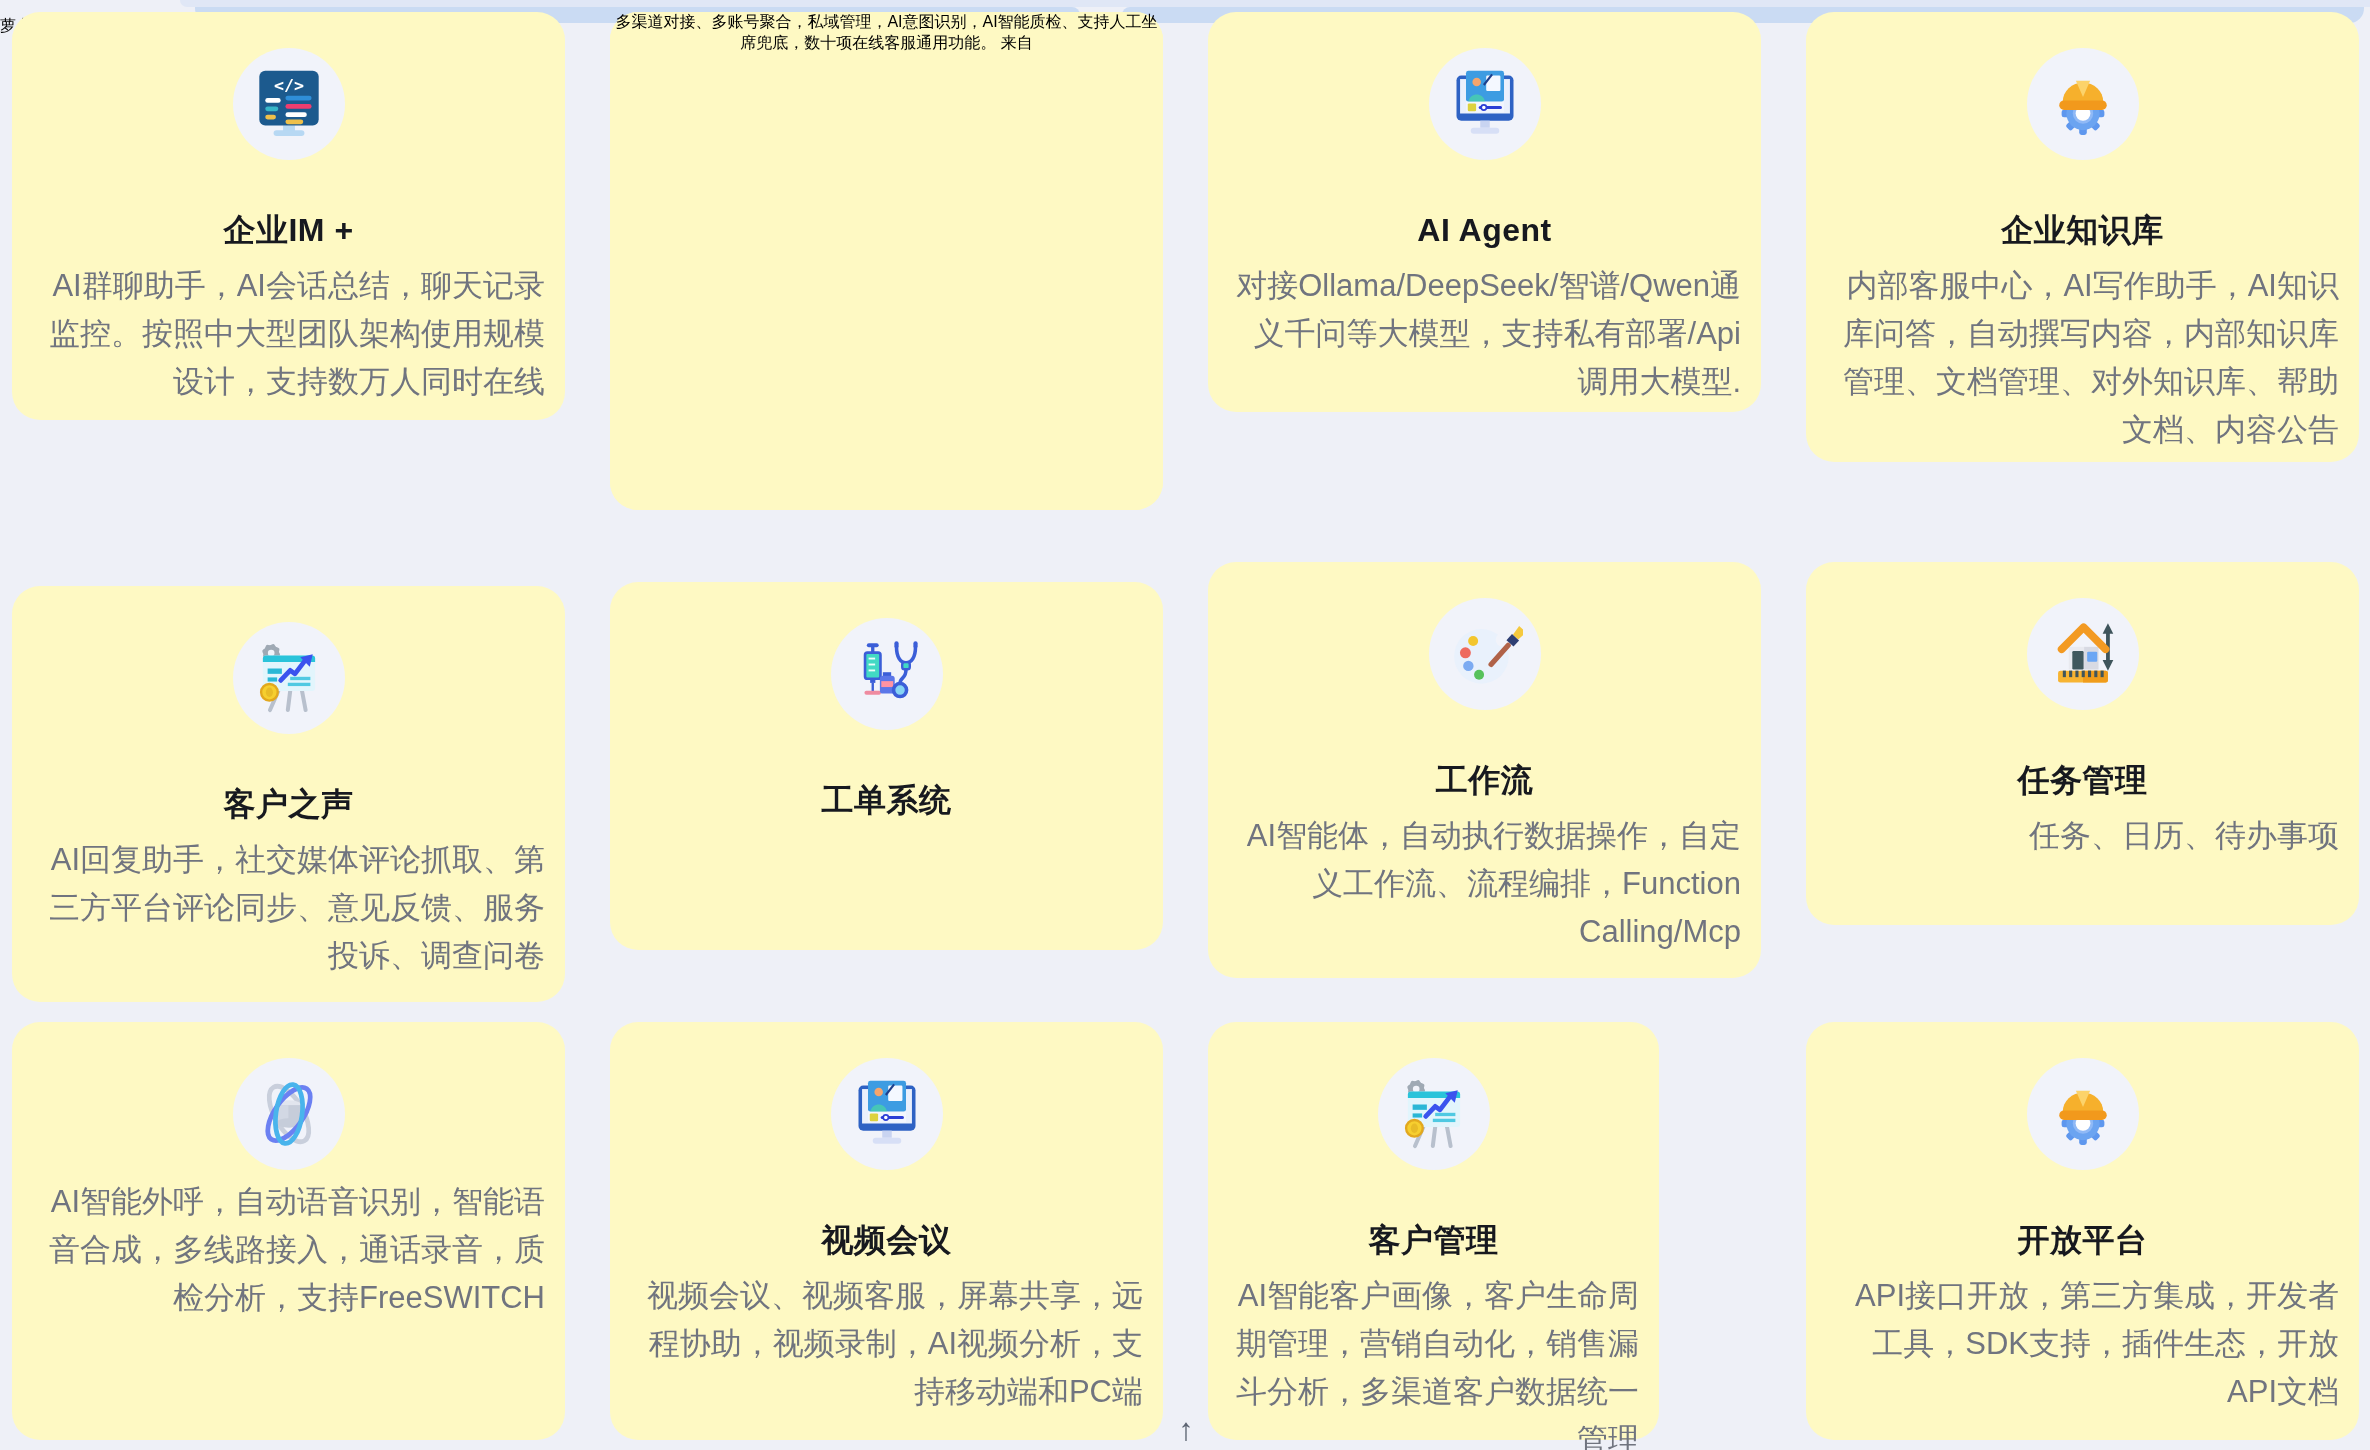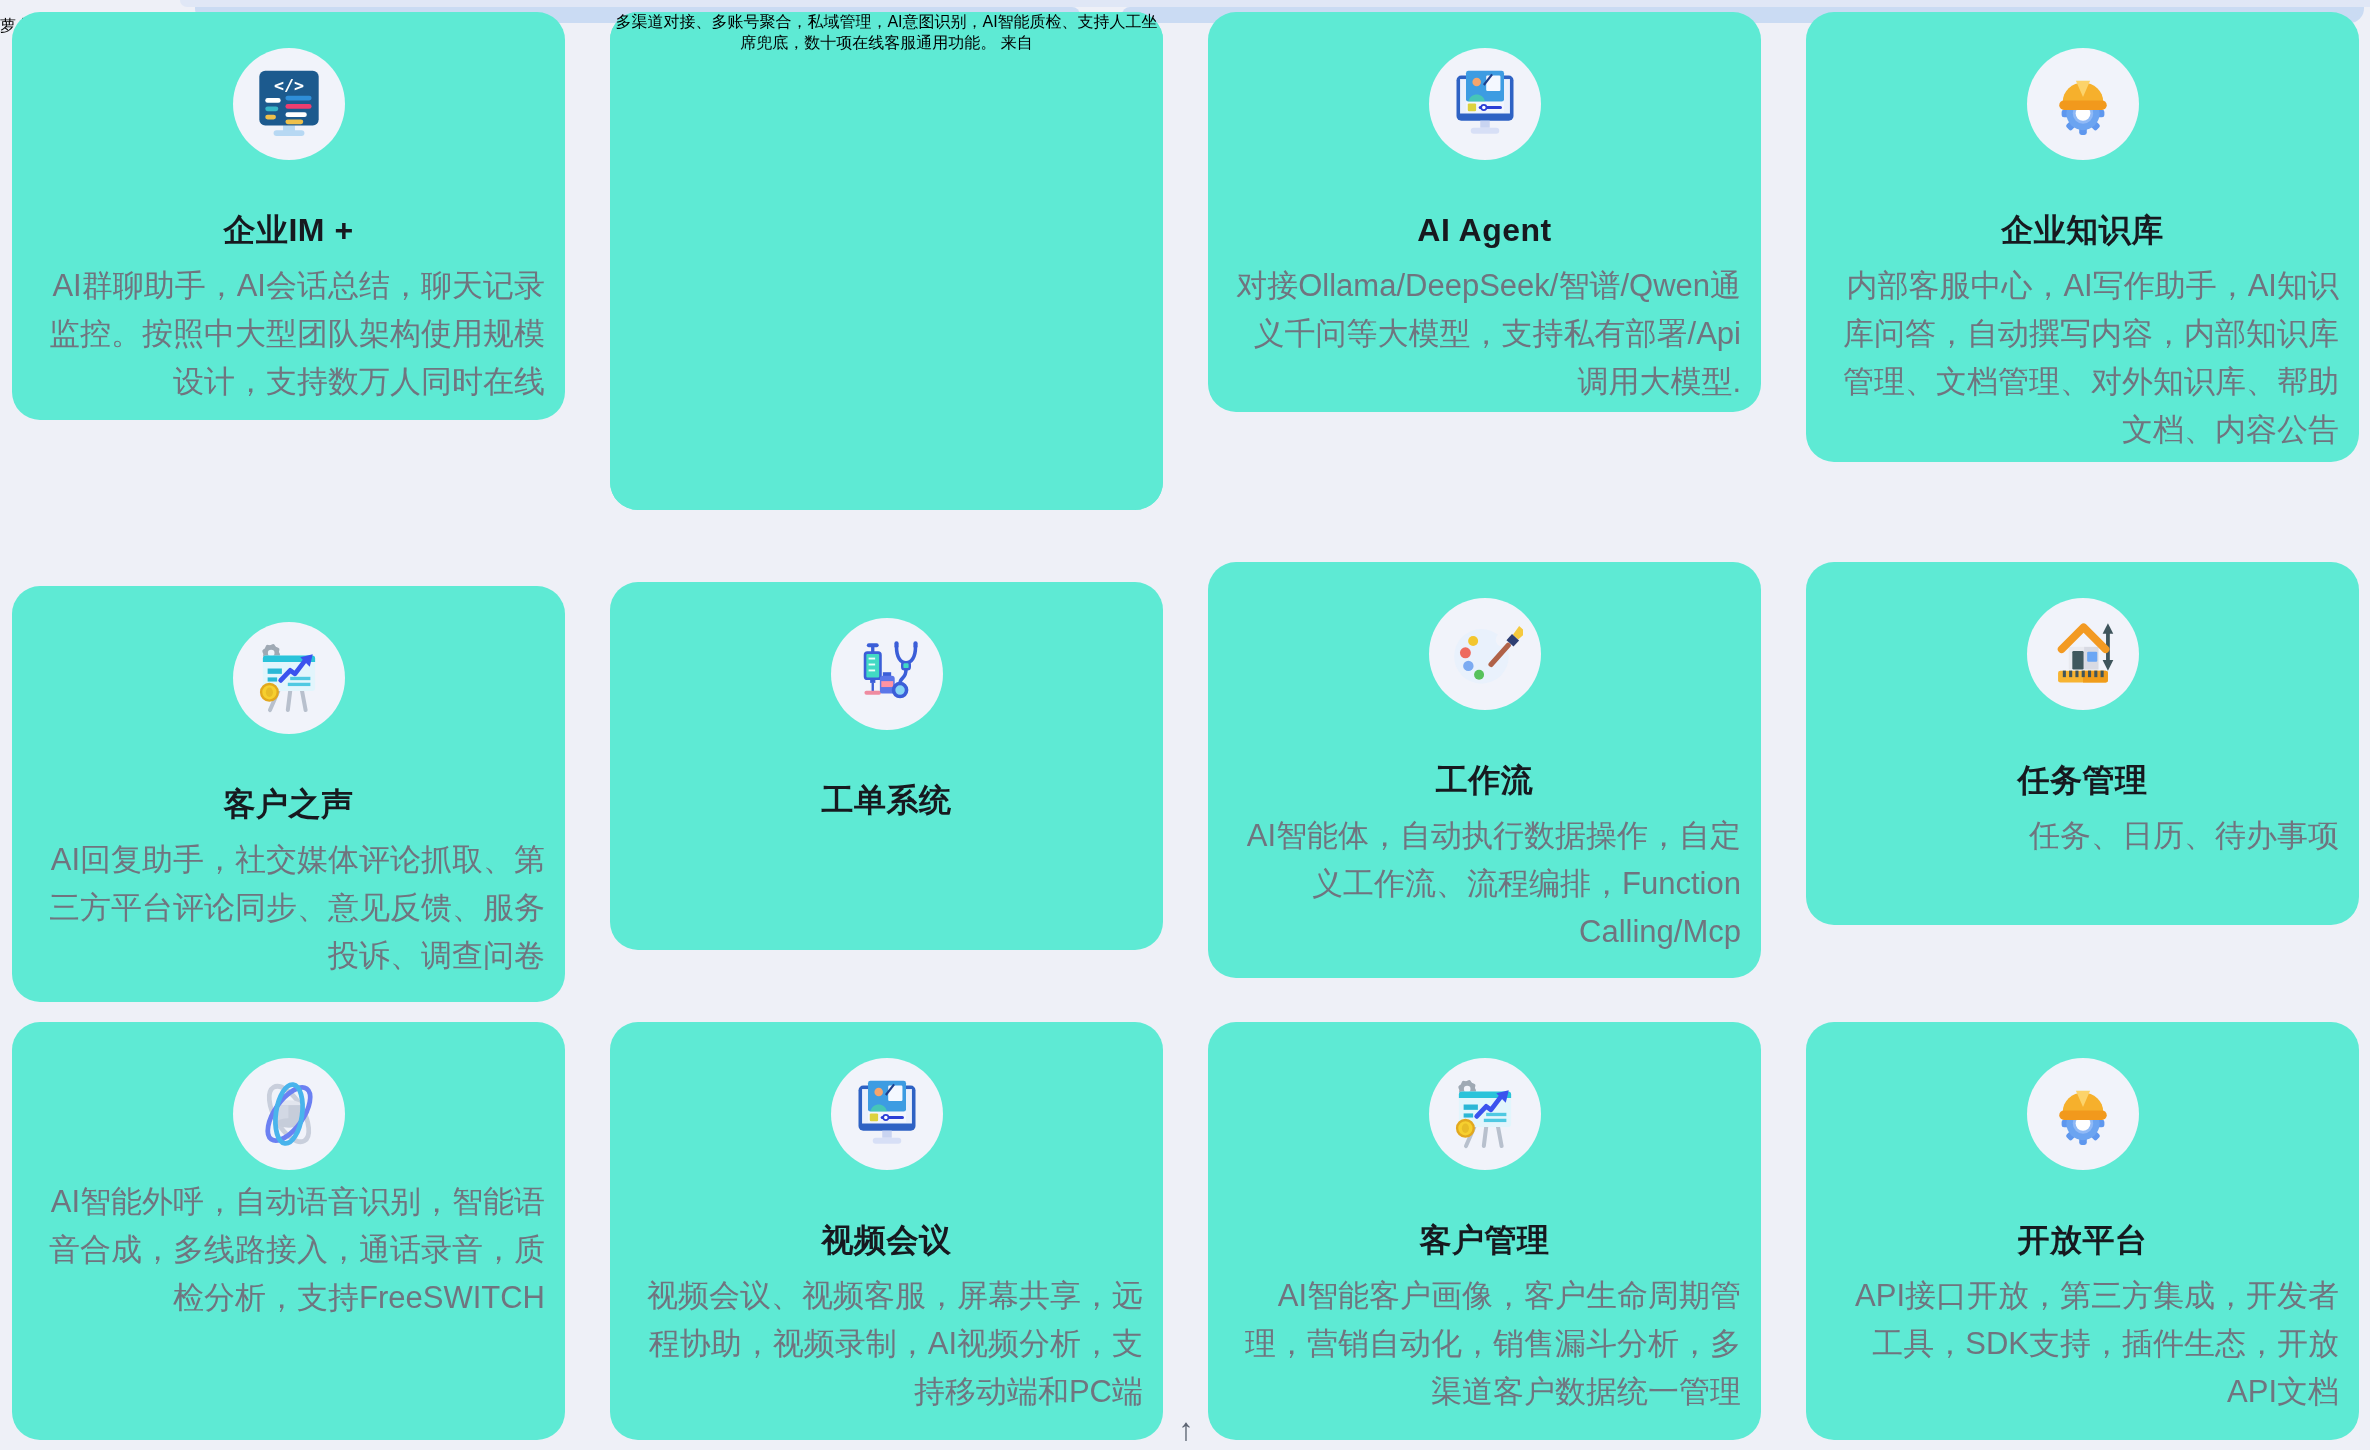--- a/index.html
+++ b/index.html
@@ -9,21 +9,21 @@
     font-family:"Liberation Sans","DejaVu Sans",sans-serif;
   }
   
   .strip-pale{position:absolute;top:0;left:180px;width:2190px;height:7px;background:#e0e7f6;border-radius:0 0 0 12px;}
   .band{position:absolute;top:7px;height:16px;background:#cadbf3;}
   .band.left{left:195px;width:885px;border-radius:0 10px 10px 18px;}
   .band.right{left:1122px;width:1242px;border-radius:10px 0 18px 10px;}
 
   .card{
     position:absolute;display:block;box-sizing:border-box;
-    background:#5eead4;border-radius:28px;text-align:center;
+    background:#fef9c3;border-radius:28px;text-align:center;
     text-decoration:none;cursor:pointer;
   }
   .icon-circle{
     width:112px;height:112px;border-radius:50%;
     background:#f1f3fa;margin:36px auto 0;
     display:flex;align-items:center;justify-content:center;
   }
   .icon-circle svg{width:76px;height:76px;display:block;}
   .card h3{
     margin:46px 0 0;font-size:32px;line-height:48px;font-weight:700;
@@ -281,21 +281,21 @@
   <a class="card" style="left:610px;top:1022px;width:553px;height:418px">
     <div class="icon-circle">
         <svg>
           <use href="#ic-presenter"></use>
         </svg>
       </div>
     <h3>视频会议</h3>
     <p>视频会议、视频客服，屏幕共享，远程协助，视频录制，AI视频分析，支持移动端和PC端</p>
   </a>
 
-  <a class="card" style="left:1208px;top:1022px;width:553px;height:418px">
+  <a class="card" style="left:1208px;top:1022px;width:451px;height:418px">
     <div class="icon-circle">
         <svg>
           <use href="#ic-chart"></use>
         </svg>
       </div>
     <h3>客户管理</h3>
     <p>AI智能客户画像，客户生命周期管理，营销自动化，销售漏斗分析，多渠道客户数据统一管理</p>
   </a>
 
   <a class="card" style="left:1806px;top:1022px;width:553px;height:418px">

